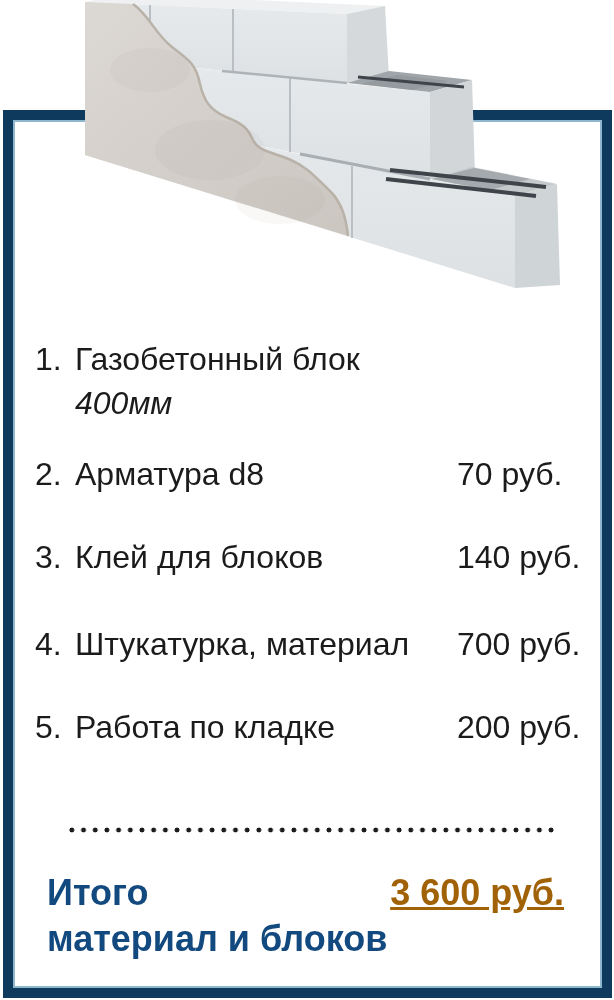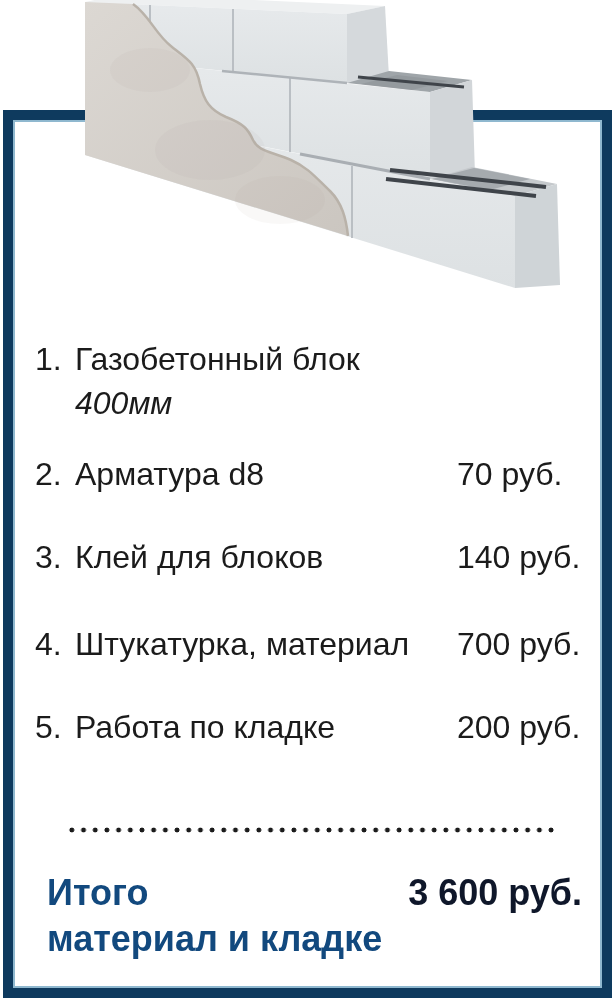--- a/index.html
+++ b/index.html
@@ -37,22 +37,22 @@
     position:absolute;left:66px;top:824px;width:492px;height:12px;z-index:3;
     background-image:radial-gradient(circle,#1b1b1b 2.2px,rgba(0,0,0,0) 2.7px);
     background-size:11.7px 12px;background-repeat:repeat-x;background-position:0 50%;
   }
   
   .total-label{
     position:absolute;left:47px;top:870px;z-index:3;
     font-size:36px;font-weight:bold;line-height:46px;color:#12497e;
   }
   .total-value{
-    position:absolute;right:32px;top:870px;z-index:3;
-    font-size:36px;font-weight:bold;line-height:46px;color:#0f172a;white-space:nowrap;
+    position:absolute;right:50px;top:870px;z-index:3;
+    font-size:36px;font-weight:bold;line-height:46px;color:#a16207;white-space:nowrap;text-decoration:underline;
   }
 </style>
 </head>
 <body>
 
 <div class="frame"></div>
 
 <svg class="hero" viewBox="0 0 614 300">
   <defs>
     <linearGradient id="gPlaster" x1="0" y1="0" x2="1" y2="1">
@@ -143,15 +143,15 @@
 <div class="row r5">
   <span class="num">5.</span>
   <span class="label"><span>Работа по кладке</span><span class="lbl2"></span></span>
   <span class="price">200 руб.</span>
 </div>
 
 <div class="dots"></div>
 
 <div class="total-label">
   <span>Итого</span><br>
-  <span>материал и кладке</span>
+  <span>материал и блоков</span>
 </div>
 <div class="total-value">3 600 руб.</div>
 
 </body></html>

